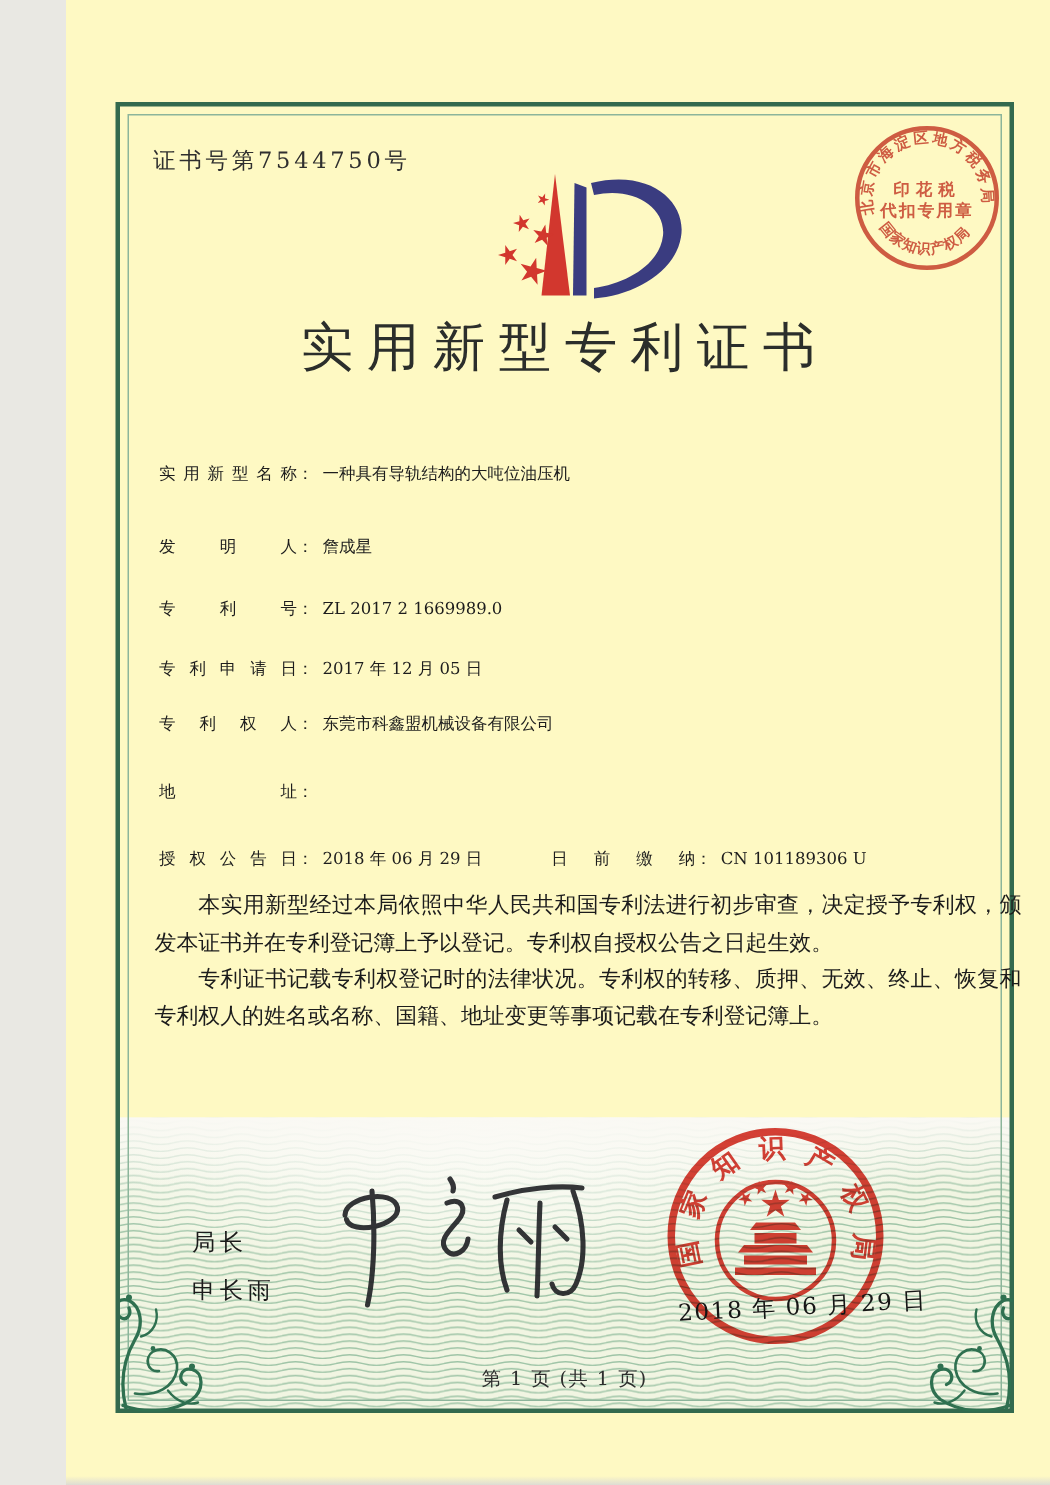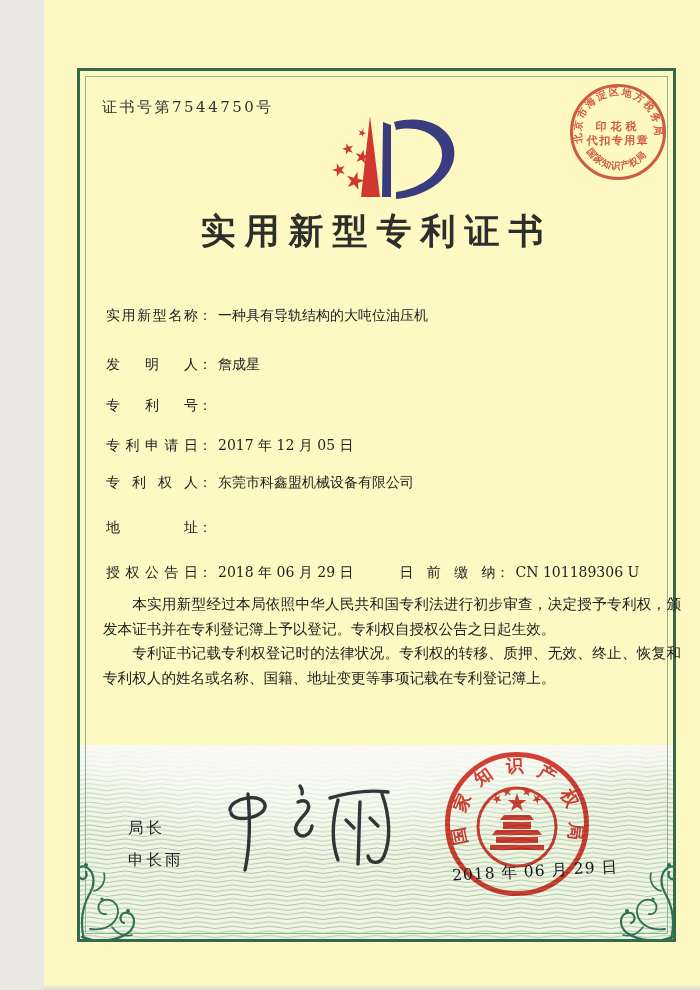--- a/index.html
+++ b/index.html
@@ -6,24 +6,24 @@
   #scan{position:relative;width:700px;height:990px;overflow:hidden;
         background:#fef9c3;font-family:"DejaVu Serif","Liberation Serif",serif;color:#222;margin-left:44px;}
   .abs{position:absolute;}
 
   
   #border-outer{left:33px;top:68px;width:593px;height:868px;border:3px solid #336a4e;z-index:3;pointer-events:none;}
   #border-inner{left:41px;top:76px;width:581px;height:856px;border:1px solid #8cb59b;z-index:3;pointer-events:none;}
 
   #cert-no{left:58px;top:98px;font-size:15px;letter-spacing:2.5px;color:#2f2f2f;z-index:4;}
 
-  #title{left:33px;top:208px;width:599px;text-align:center;font-size:35px;font-weight:700;
+  #title{left:33px;top:208px;width:599px;text-align:center;font-size:35px;font-weight:400;
          letter-spacing:9px;color:#2b2e2b;z-index:4;}
 
-  .frow{position:absolute;left:62px;display:flex;align-items:flex-start;font-size:14px;line-height:25px;color:#1d1d1d;z-index:4;}
+  .frow{position:absolute;left:62px;display:flex;align-items:flex-start;font-size:11px;line-height:25px;color:#1d1d1d;z-index:4;}
   .flabel{display:inline-block;width:92px;text-align:justify;text-align-last:justify;-moz-text-align-last:justify;}
   .fcolon{display:inline-block;margin-right:6px;}
   .fvalue{display:inline-block;}
   .val-wrap{max-width:402px;}
   .flabel2{display:inline-block;width:96px;text-align:justify;text-align-last:justify;margin-left:46px;}
 
   #paragraphs{left:59px;top:592px;width:578px;font-size:14.6px;line-height:24.5px;
               text-align:justify;color:#1c1c1c;z-index:4;}
   #paragraphs p{margin:0;text-indent:2em;}
 
@@ -112,20 +112,21 @@
     <span class="fvalue">一种具有导轨结构的大吨位油压机</span>
   </div>
   <div class="frow" style="top:352px">
     <span class="flabel">发明人</span>
       <span class="fcolon">：</span>
     <span class="fvalue">詹成星</span>
   </div>
   <div class="frow" style="top:393px">
     <span class="flabel">专利号</span>
       <span class="fcolon">：</span>
+    <span class="fvalue">ZL 2017 2 1669989.0</span>
   </div>
   <div class="frow" style="top:433px">
     <span class="flabel">专利申请日</span>
       <span class="fcolon">：</span>
     <span class="fvalue">2017 年 12 月 05 日</span>
   </div>
   <div class="frow" style="top:470px">
     <span class="flabel">专利权人</span>
       <span class="fcolon">：</span>
     <span class="fvalue">东莞市科鑫盟机械设备有限公司</span>
@@ -202,16 +203,17 @@
       <path d="M61,72 L95,72 L91,67 L65,67 Z"></path>
       <rect x="64" y="74" width="28" height="7"></rect>
       <path d="M53,87 L103,87 L99,82 L57,82 Z"></path>
       <rect x="57" y="89" width="42" height="6"></rect>
       <rect x="51" y="97" width="54" height="5"></rect>
     </g>
   </svg>
 
   <div class="abs" id="seal-date">2018 年 06 月 29 日</div>
 
+  <div class="abs" id="footer">第 1 页 (共 1 页)</div>
 
   <div class="abs" id="edge-shadow"></div>
   <div class="abs" id="edge-bottom"></div>
 </div>
 
 </body></html>

